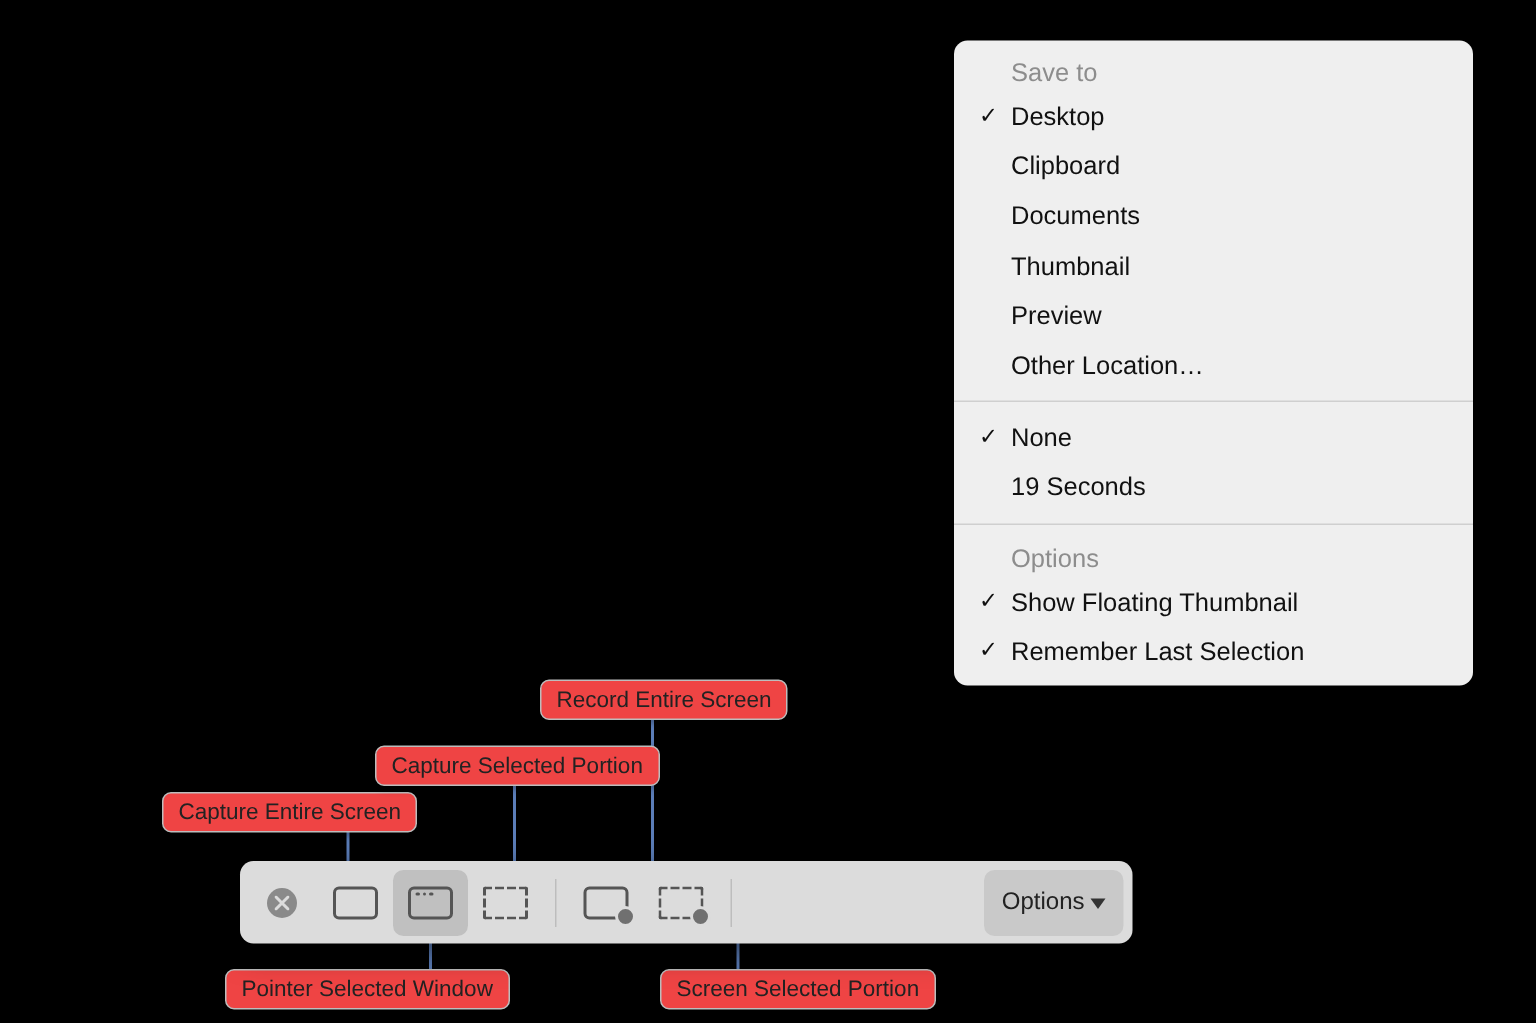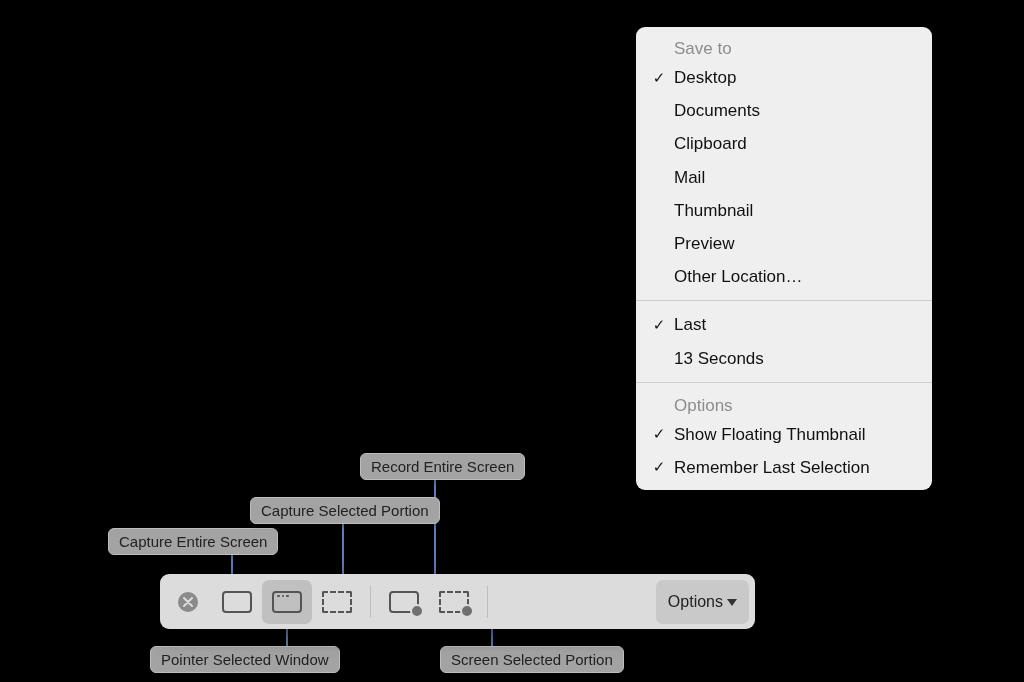--- a/index.html
+++ b/index.html
@@ -95,40 +95,40 @@
   .chevron-down {
     width:0;height:0;
     border-left:5px solid transparent;
     border-right:5px solid transparent;
     border-top:7px solid #333;
     position:relative; top:1px;
   }
   
   .callout {
     position: absolute;
-    background: #a3a3a3;
+    background: #ef4444;
     border: 1px solid #bdbdbd;
     border-radius: 6px;
     padding: 4px 10px;
     font-size: 15px;
     color: #222;
     white-space: nowrap;
     box-shadow: 0 2px 5px rgba(0,0,0,0.3);
   }
   svg.connectors {
     position:absolute; left:0; top:0; width:1024px;height:682px;
     pointer-events:none;
   }
   svg.connectors line { stroke:#5b7db8; stroke-width:2; }
   
   .menu {
     position: absolute;
     left: 636px;
     top: 27px;
-    width: 296px;
+    width: 346px;
     background: #efefef;
     border-radius: 9px;
     box-shadow: 0 10px 30px rgba(0,0,0,0.6);
     padding: 6px 0;
     font-size: 17px;
     color: #111;
   }
   .menu .section-title {
     color: #8d8d8d;
     padding: 6px 18px 2px 38px;
@@ -233,52 +233,48 @@
 
 <div class="menu">
 
   <div class="section-title">Save to</div>
   <div class="item">
       <span class="check">✓</span>
       <span>Desktop</span>
     </div>
   <div class="item">
       <span class="check"></span>
+      <span>Clipboard</span>
+    </div>
+  <div class="item">
+      <span class="check"></span>
       <span>Documents</span>
     </div>
   <div class="item">
       <span class="check"></span>
-      <span>Clipboard</span>
-    </div>
-  <div class="item">
-      <span class="check"></span>
-      <span>Mail</span>
-    </div>
-  <div class="item">
-      <span class="check"></span>
       <span>Thumbnail</span>
     </div>
   <div class="item">
       <span class="check"></span>
       <span>Preview</span>
     </div>
   <div class="item">
       <span class="check"></span>
       <span>Other Location…</span>
     </div>
 
   <div class="sep"></div>
 
   <div class="item">
       <span class="check">✓</span>
-      <span>Last</span>
-    </div>
-  <div class="item">
-      <span class="check"></span>
-      <span>13 Seconds</span>
+      <span>None</span>
+    </div>
+  <div class="item">
+      <span class="check"></span>
+      <span>19 Seconds</span>
     </div>
 
   <div class="sep"></div>
 
   <div class="section-title">Options</div>
   <div class="item">
       <span class="check">✓</span>
       <span>Show Floating Thumbnail</span>
     </div>
   <div class="item">

